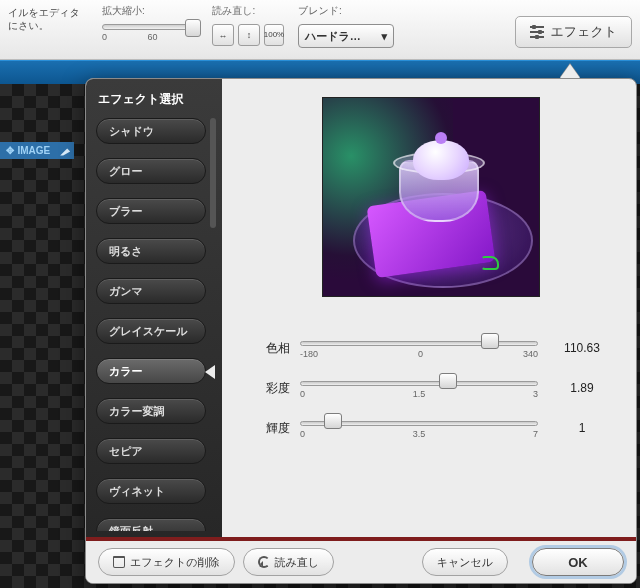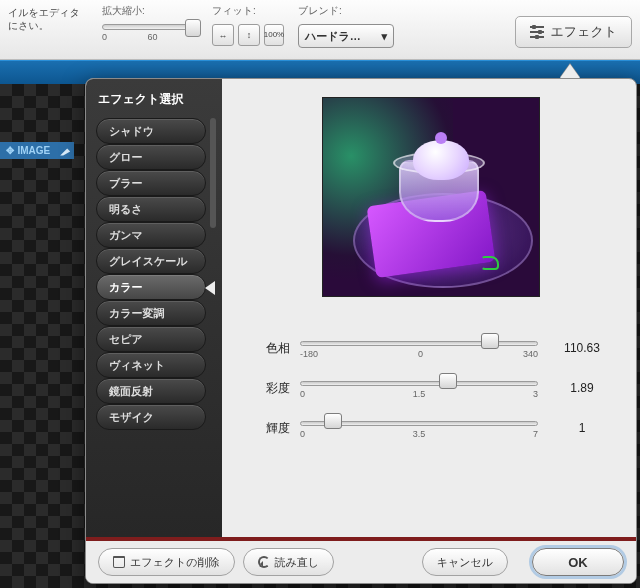--- a/index.html
+++ b/index.html
@@ -53,21 +53,21 @@
     background:#ededed; border:1px solid #8b8b8b; border-radius:8px; box-shadow:0 6px 22px rgba(0,0,0,.55);
     display:flex; flex-direction:column; overflow:hidden;}
   .dlg-pointer { position:absolute; top:64px; left:560px; width:0; height:0;
     border-left:10px solid transparent; border-right:10px solid transparent; border-bottom:14px solid #ededed;
     filter:drop-shadow(0 -1px 0 #8b8b8b); z-index:5;}
   .dlg-body { flex:1; display:flex; overflow:hidden;}
   .sidebar { width:136px; background:linear-gradient(#3b3b3b,#272727); padding:10px 6px 6px 10px; display:flex; flex-direction:column;}
   .sidebar-title { font-size:12px; color:#fff; font-weight:bold; margin:2px 0 10px 2px;}
   .sidebar-list { position:relative; flex:1; overflow:hidden;}
   .sb-scroll { position:absolute; top:0; right:0; width:6px; height:110px; background:#555; border-radius:3px;}
-  .sb-btn { width:110px; height:26px; margin-bottom:0; border-radius:13px;
+  .sb-btn { width:110px; height:26px; margin-bottom:14px; border-radius:13px;
     background:linear-gradient(#4a4a4a,#2a2a2a); border:1px solid #1a1a1a; box-shadow:inset 0 1px 0 rgba(255,255,255,.12);
     color:#ddd; font-size:11px; font-weight:bold; display:flex; align-items:center; padding-left:12px; cursor:pointer; position:relative;}
   .sb-btn.selected { background:linear-gradient(#6b6b6b,#474747); color:#fff;}
   .sb-btn.selected::after { content:""; position:absolute; right:-12px; top:6px; width:0; height:0;
     border-top:7px solid transparent; border-bottom:7px solid transparent; border-left:10px solid #ededed; transform:scaleX(-1);}
   
   .sb-btn.selected::after { border-left-color:#ededed; right:-10px;}
   .content { flex:1; padding:18px 24px 10px 28px; position:relative;}
   .preview { width:218px; height:200px; margin:0 auto 40px auto; border:1px solid #222;
     background:#2a0a3a; position:relative; overflow:hidden;}
@@ -124,21 +124,21 @@
       </div>
     </div>
     <div class="zoom-marks">
       <span>0</span>
       <span>60</span>
       <span></span>
     </div>
   </div>
 
   <div class="tb-group">
-    <div class="tb-label">フィット:</div>
+    <div class="tb-label">読み直し:</div>
     <div class="fit-btns">
       <div class="fit-btn">↔</div>
       <div class="fit-btn">↕</div>
       <div class="fit-btn pct-btn">100%</div>
     </div>
   </div>
 
   <div class="tb-group">
     <div class="tb-label">ブレンド:</div>
     <div class="blend-select">

